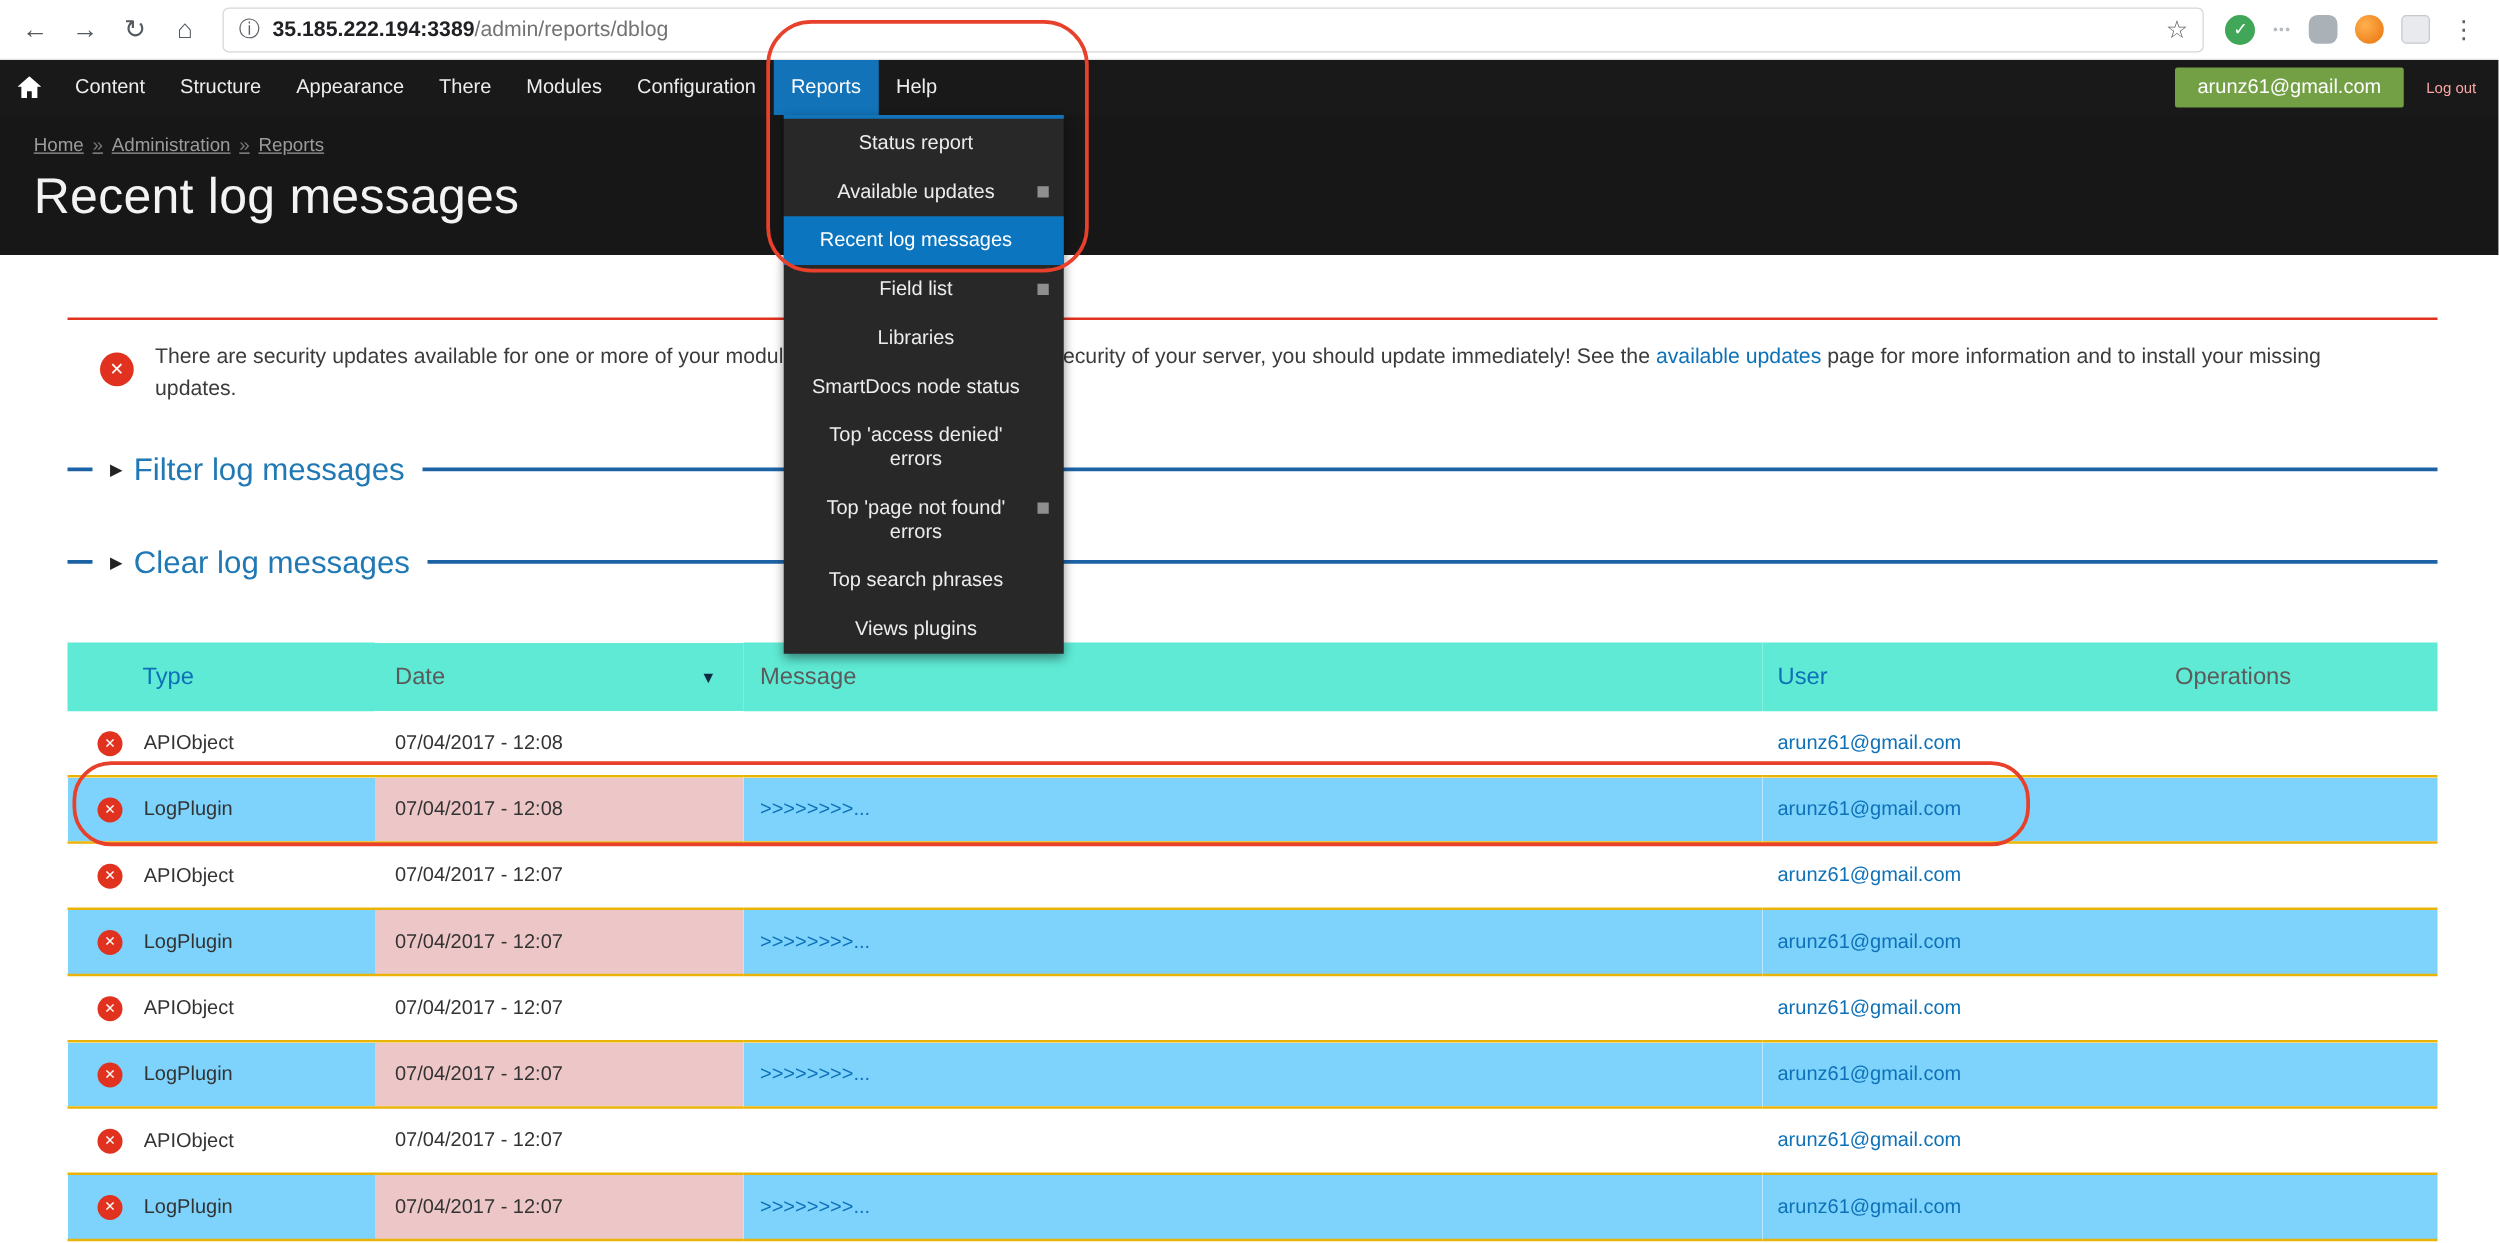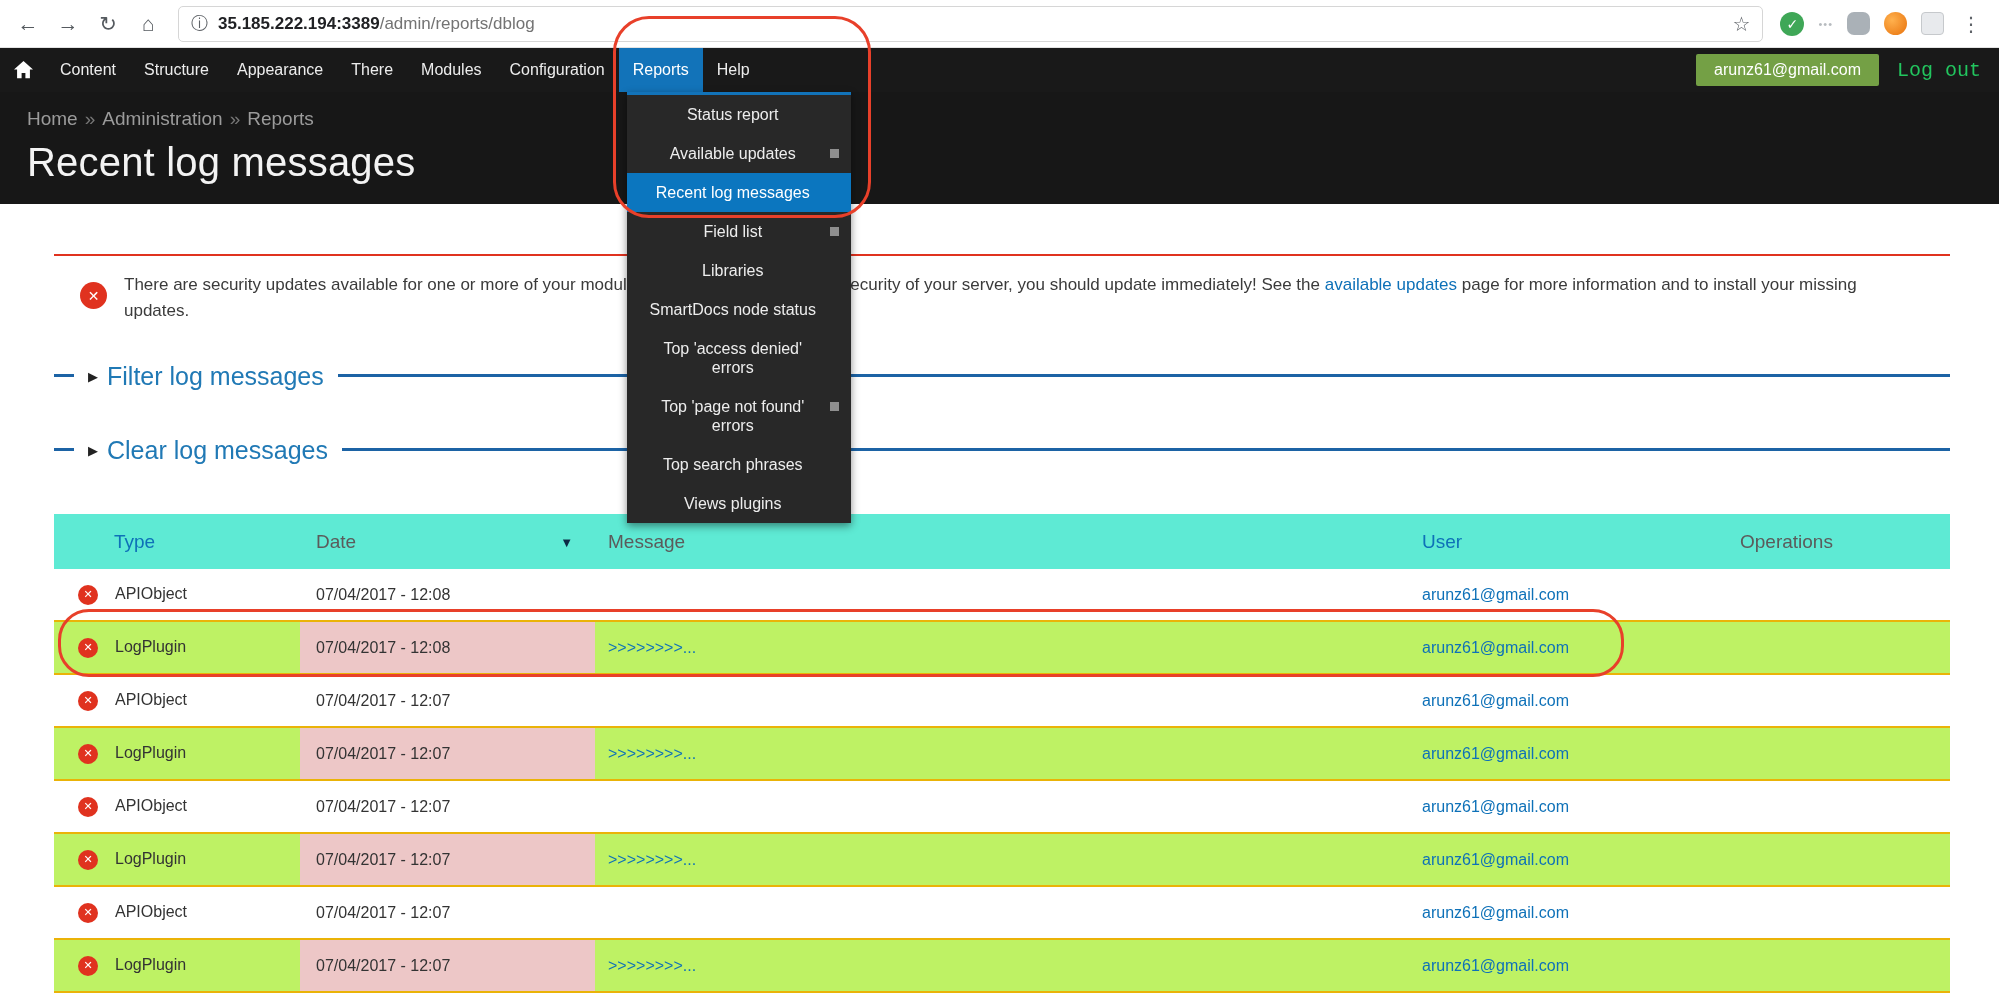--- a/index.html
+++ b/index.html
@@ -26,25 +26,25 @@
   .kebab{font-size:20px;color:#5f6368;}
 
   
   .admin-bar{display:flex;align-items:center;height:44px;background:#191919;color:#e6e6e6;position:relative;z-index:30;}
   .home-ic{width:46px;height:44px;display:flex;align-items:center;justify-content:center;}
   #admin-menu{display:flex;height:44px;}
   .admin-item{padding:0 14px;height:44px;line-height:44px;font-size:16px;color:#ededed;white-space:nowrap;}
   .admin-item.active{background:#1273b9;color:#fff;}
   .admin-right{margin-left:auto;display:flex;align-items:center;gap:18px;padding-right:18px;}
   .account-badge{background:#74a045;color:#fff;padding:7px 18px;font-size:16px;border-radius:2px;white-space:nowrap;}
-  .logout{font-size:20px;color:#22c55e;white-space:nowrap;font-family:Liberation Mono, monospace;}
+  .logout{font-size:12px;color:#fca5a5;white-space:nowrap;}
 
   
   .page-header{height:112px;background:#171717;box-sizing:border-box;padding:16px 0 0 27px;}
-  .breadcrumb{font-size:19px;color:#9b9b9b;}
+  .breadcrumb{font-size:15px;color:#9b9b9b;text-decoration:underline;}
   .bc-item{color:#9b9b9b;}
   .bc-sep{margin:0 7px;color:#777;}
   .page-title{margin:10px 0 0;font-size:40px;font-weight:400;color:#f3f3f3;letter-spacing:.2px;}
 
   
   .content{padding:0 49px 0 54px;}
   .messages{margin-top:50px;border-top:2px solid #e0321f;position:relative;padding:16px 30px 16px 70px;}
   .err-ic{display:inline-flex;align-items:center;justify-content:center;background:#e0321f;color:#fff;
           border-radius:50%;font-weight:bold;}
   .err-big{position:absolute;left:26px;top:26px;width:27px;height:27px;font-size:14px;}
@@ -71,21 +71,21 @@
   .th-user a{color:#0e71b8;}
   .th-ops{padding-left:20px;}
   .log-table tbody td{height:49px;font-size:16px;color:#333;border-bottom:2px solid #eab308;
                       vertical-align:middle;white-space:nowrap;overflow:hidden;}
   .td-type{padding-left:24px;}
   .err-small{width:20px;height:20px;font-size:11px;vertical-align:middle;margin-right:17px;}
   .td-date{padding-left:16px;}
   .td-msg{padding-left:13px;}
   .td-user{padding-left:12px;}
   .td-ops{padding-left:20px;}
-  .error-row td{background:#bef264;}
+  .error-row td{background:#7dd3fc;}
   .error-row .td-date{background:#edc7c7;}
 
   
   .dropdown{position:absolute;top:92px;left:630px;width:224px;background:#282828;
             border-top:3px solid #1273b9;box-shadow:0 3px 8px rgba(0,0,0,.45);z-index:40;box-sizing:border-box;}
   .dd-item{position:relative;padding:10px 26px 10px 14px;font-size:16px;line-height:19px;color:#ededed;text-align:center;}
   .dd-item.active{background:#0b76bf;color:#fff;}
   .dd-ind{position:absolute;right:12px;top:15px;width:9px;height:9px;background:#8f8f8f;}
 
   

